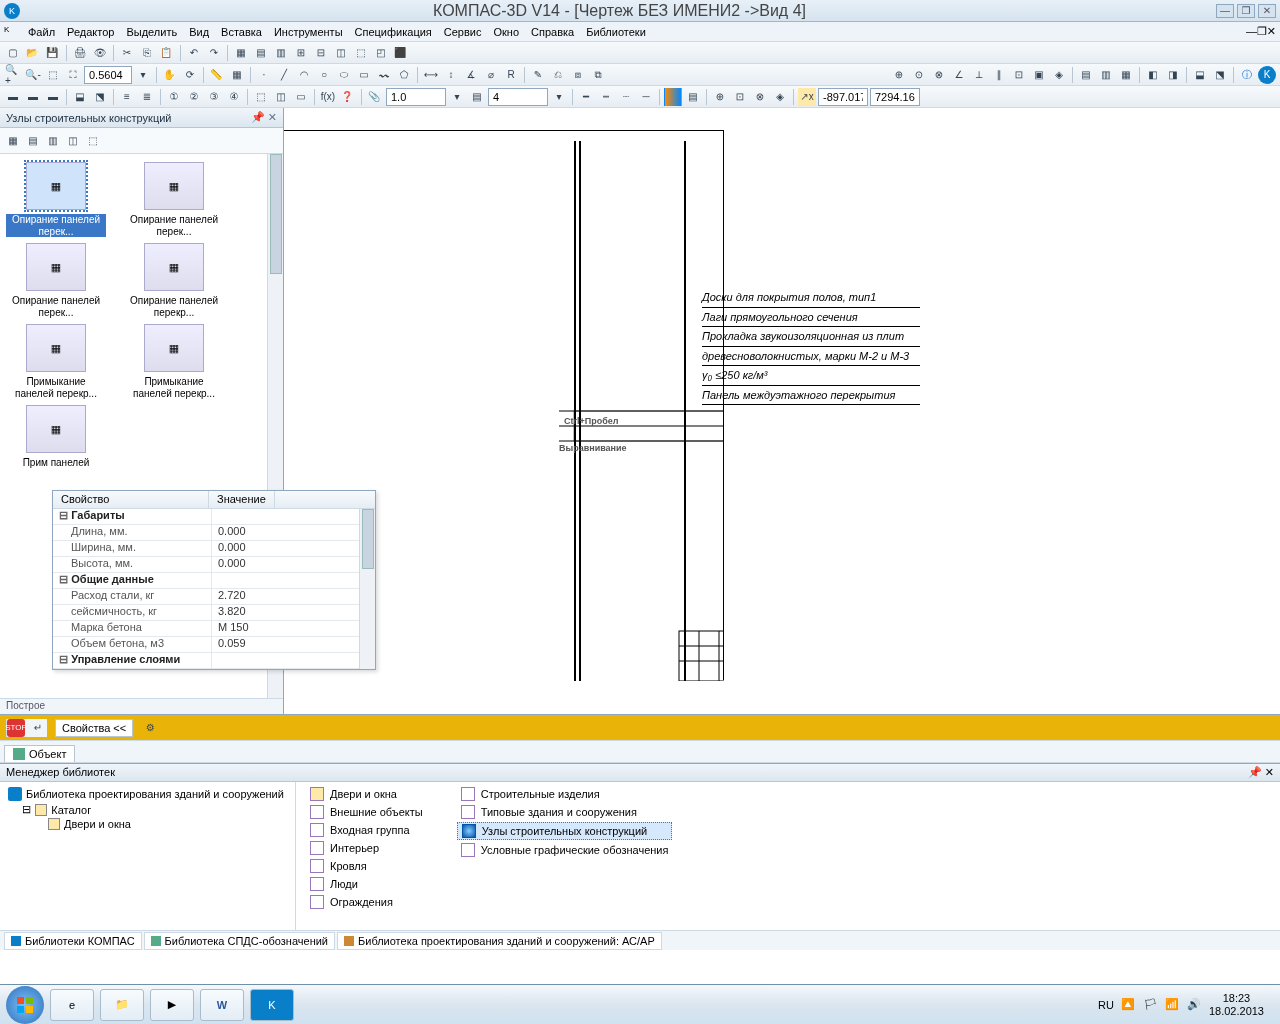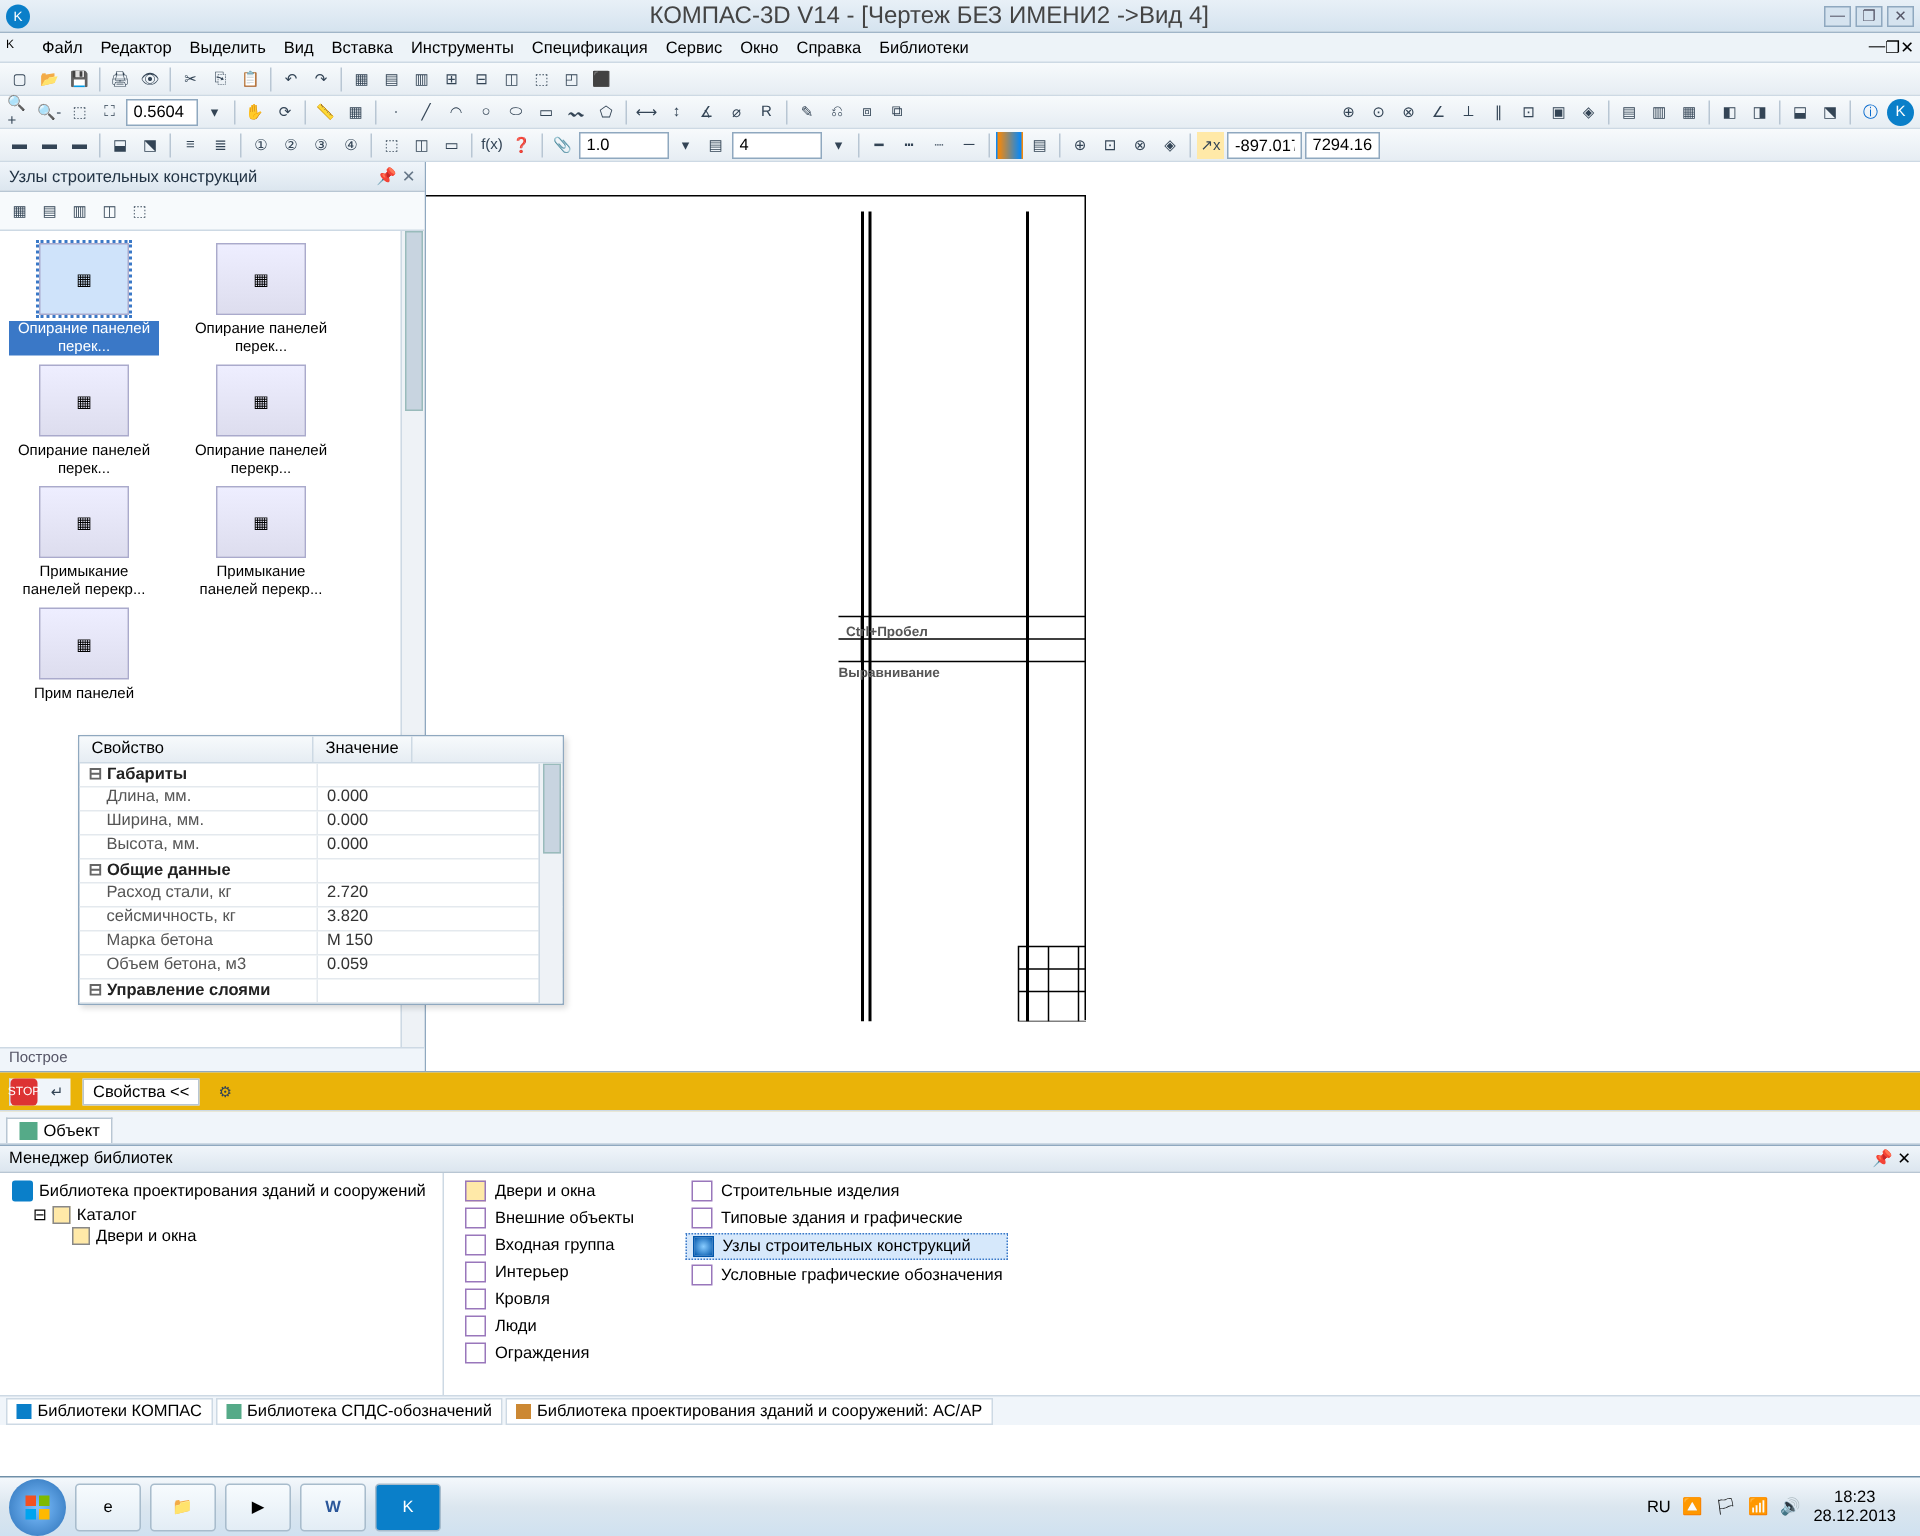--- a/index.html
+++ b/index.html
@@ -297,20 +297,28 @@
         <line x1="395" y1="515" x2="695" y2="515" stroke="#000"></line>
         <line x1="395" y1="530" x2="695" y2="530" stroke="#000"></line>
         <line x1="415" y1="500" x2="415" y2="550" stroke="#000"></line>
         <line x1="435" y1="500" x2="435" y2="550" stroke="#000"></line>
         <line x1="455" y1="500" x2="455" y2="550" stroke="#000"></line>
         <line x1="585" y1="500" x2="585" y2="550" stroke="#000"></line>
       </svg>
       <div style="position:absolute;left:280px;top:285px;font-size:9px;color:#555">Ctrl+Пробел</div>
       <div style="position:absolute;left:275px;top:312px;font-size:9px;color:#555">Выравнивание</div>
     </div>
+    <div class="drawing-text">
+      <div>Доски для покрытия полов, тип1</div>
+      <div>Лаги прямоугольного сечения</div>
+      <div>Прокладка звукоизоляционная из плит</div>
+      <div style="border-bottom:1px solid #000">древесноволокнистых, марки М-2 и М-3</div>
+      <div>γ₀ ≤250 кг/м³</div>
+      <div>Панель междуэтажного перекрытия</div>
+    </div>
   </div>
 </div>
 
 <div class="prop-grid">
   <div class="prop-head">
     <div style="width:156px">Свойство</div>
     <div>Значение</div>
   </div>
   <div class="prop-body">
     <div class="prop-row group">
@@ -428,21 +436,21 @@
             <span>Ограждения</span>
           </div>
       </div>
       <div class="lib-col">
         <div class="lib-item">
             <span class="ico"></span>
             <span>Строительные изделия</span>
           </div>
         <div class="lib-item">
             <span class="ico"></span>
-            <span>Типовые здания и графические</span>
+            <span>Типовые здания и сооружения</span>
           </div>
         <div class="lib-item sel">
             <span class="ico" style="background:radial-gradient(#8cf,#05a);border-color:#05a"></span>
             <span>Узлы строительных конструкций</span>
           </div>
         <div class="lib-item">
             <span class="ico"></span>
             <span>Условные графические обозначения</span>
           </div>
       </div>
@@ -479,16 +487,16 @@
   <div class="tb-app" style="color:#2b579a;font-weight:bold">W</div>
   <div class="tb-app" style="background:#0a7fc9;color:#fff">K</div>
   <div class="tray">
     <span>RU</span>
     <span>🔼</span>
     <span>🏳</span>
     <span>📶</span>
     <span>🔊</span>
     <div class="clock">
       <div>18:23</div>
-      <div>28.12.2013</div>
+      <div>18.02.2013</div>
     </div>
   </div>
 </div>
 
 </body></html>

